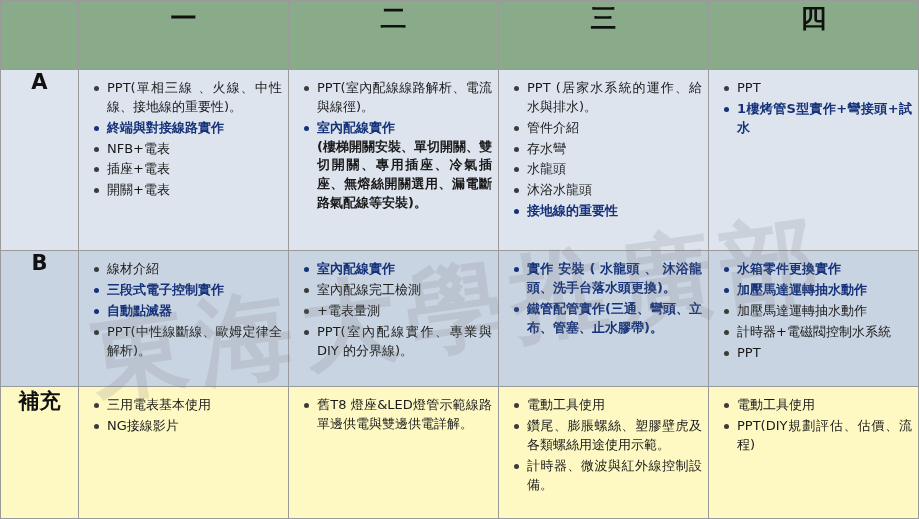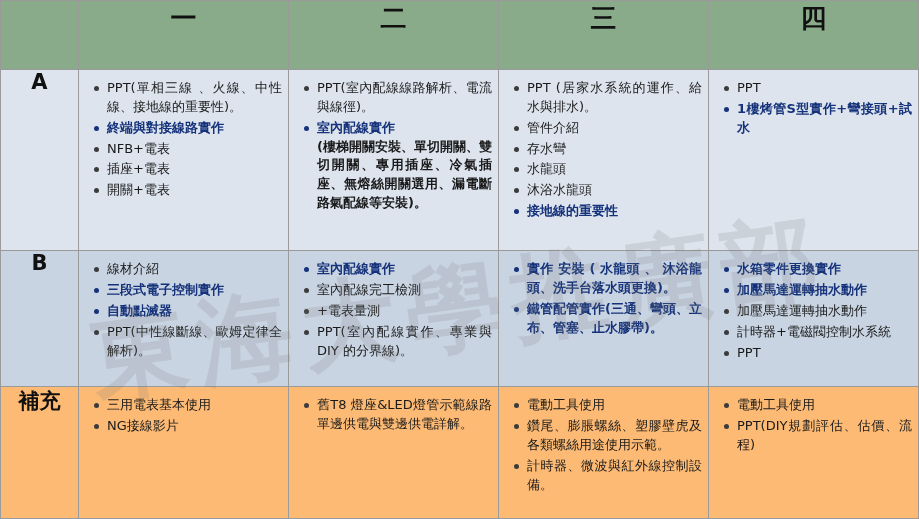--- a/index.html
+++ b/index.html
@@ -55,21 +55,21 @@
     text-align: center;
     vertical-align: middle;
     font-size: 26px;
     font-weight: bold;
     color: #111;
   }
   thead th.corner { background: #8aab8a; }
 
   tbody tr.row-a td { background: #dde4ee; }
   tbody tr.row-b td { background: #c9d4e2; }
-  tbody tr.row-x td { background: #fdba74; }
+  tbody tr.row-x td { background: #fef9c3; }
 
   td.rowlabel {
     text-align: center;
     vertical-align: middle;
     font-size: 21px;
     font-weight: bold;
     color: #111;
   }
   ul.items {
     list-style: none;

